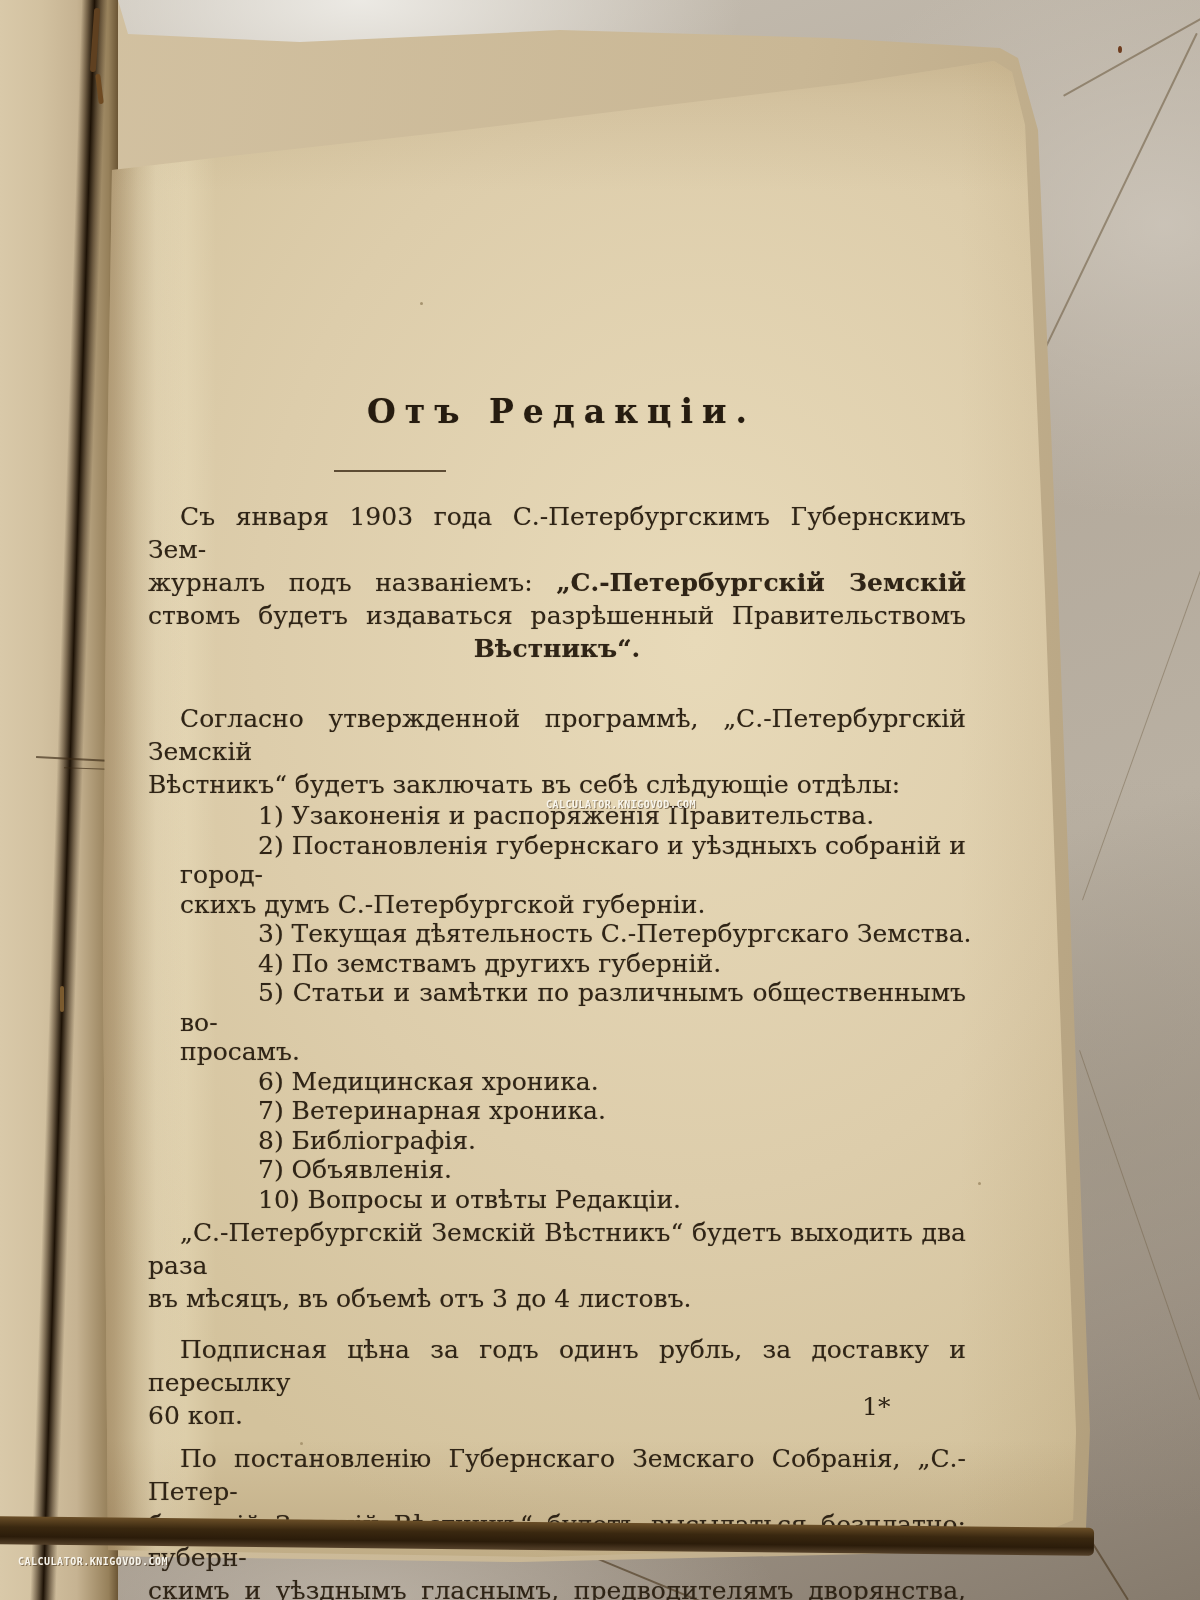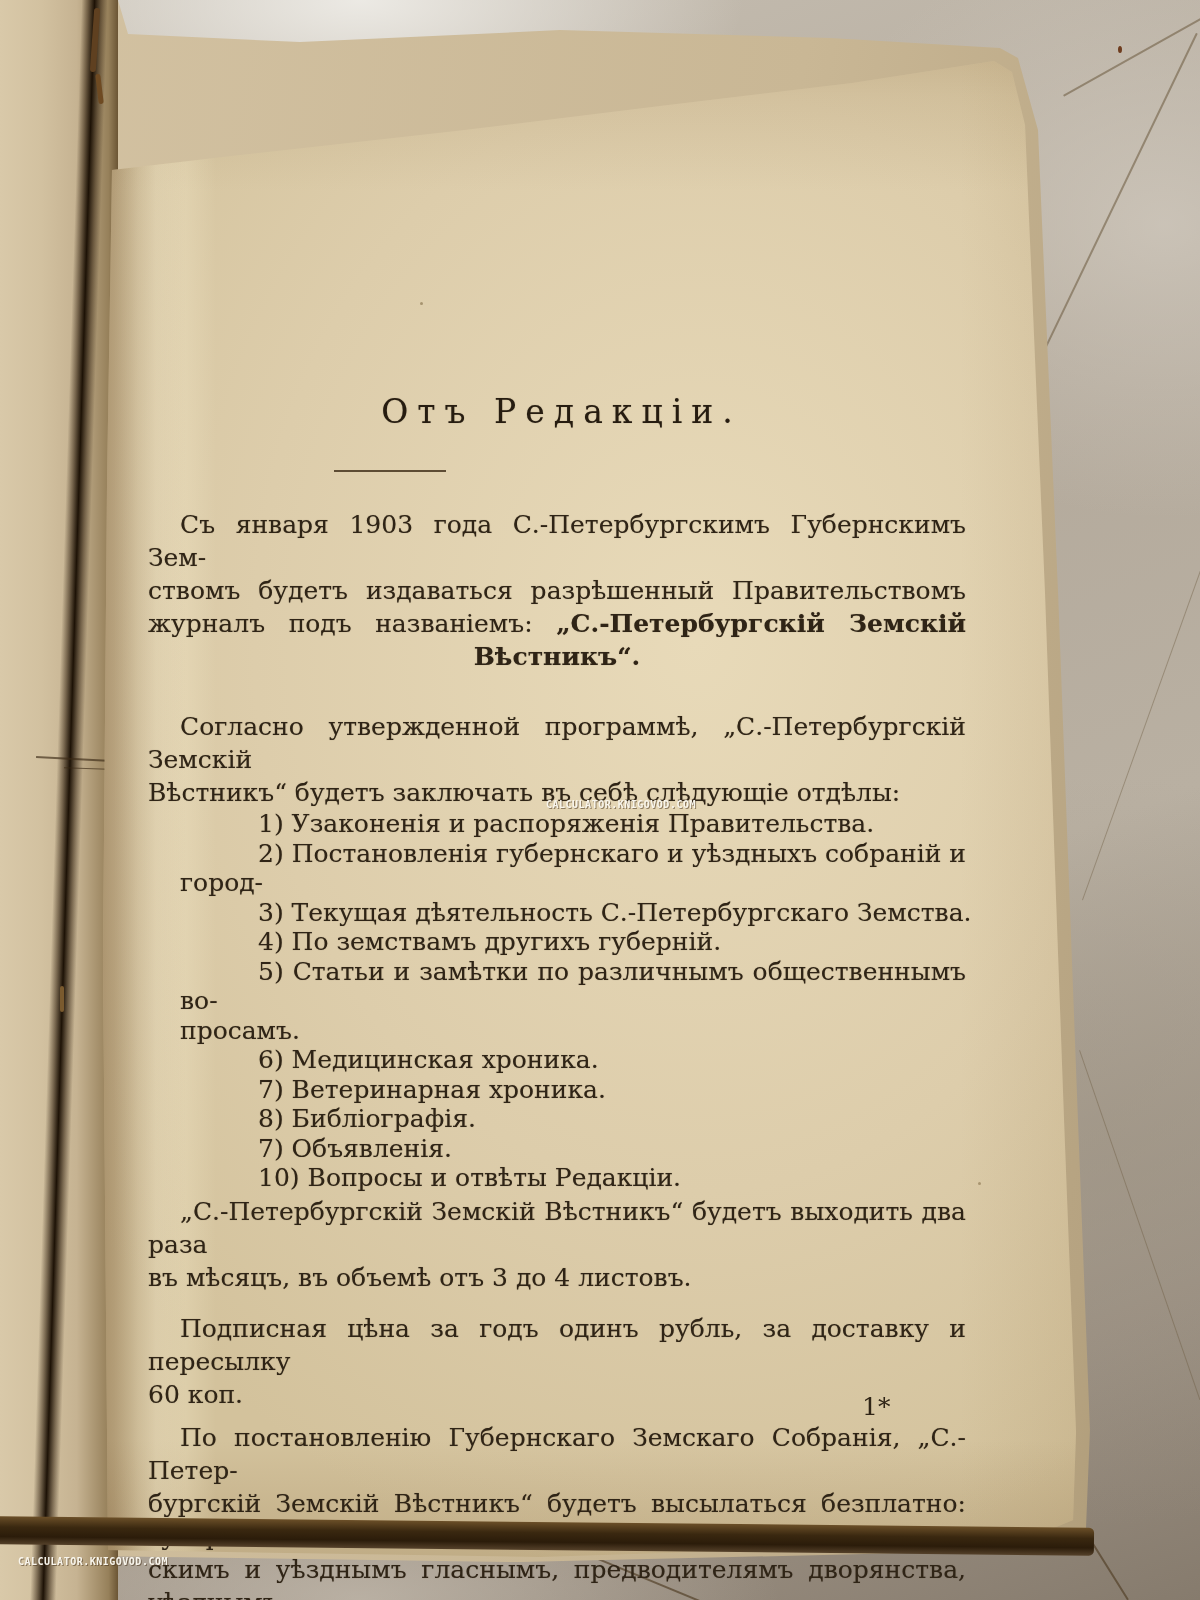--- a/index.html
+++ b/index.html
@@ -48,32 +48,32 @@
   }
   .pencil{position:absolute;background:rgba(58,42,22,.65);}
   .speck{position:absolute;border-radius:50%;}
 
   .textcol{
     position:absolute;left:148px;top:388px;width:818px;
     color:#2f2416;font-size:25px;
     text-shadow:0 0 1px rgba(44,32,14,.35);
   }
   .title{
-    font-size:33px;font-weight:400;letter-spacing:9px;text-align:center;
+    font-size:33px;font-weight:700;letter-spacing:9px;text-align:center;
     padding-left:9px;color:#261c10;line-height:48px;
   }
   .rule{width:112px;height:2px;background:#5d4c34;margin:34px auto 0 186px;}
   .ln{line-height:33px;text-align:justify;text-align-last:justify;white-space:nowrap;}
   .ln.j{white-space:normal;}
   .ln.left{text-align:right;text-align-last:left;}
   .ln.center{text-align-last:center;white-space:normal;}
   .indent{text-indent:32px;}
   .lind{text-indent:78px;}
   .b{font-weight:700;}
-  .p1{margin-top:36px;}
+  .p1{margin-top:28px;}
   .p2{margin-top:37px;}
   .list .ln{line-height:29.5px;margin-left:32px;}
   .p3{margin-top:2px;}
   .p4{margin-top:18px;}
   .p5{margin-top:10px;}
   .sig{position:absolute;left:862px;top:1392px;font-size:25px;color:#2f2416;font-family:"DejaVu Serif",serif;}
   .wm{
     position:absolute;font-family:"DejaVu Sans Mono",monospace;
     font-size:10px;font-weight:700;letter-spacing:.5px;color:#f8f5ec;
     text-shadow:1px 1px 0 rgba(70,50,25,.55);white-space:nowrap;
@@ -107,33 +107,34 @@
   <div class="speck" style="left:420px;top:302px;width:3px;height:3px;background:rgba(130,108,70,.6);"></div>
   <div class="speck" style="left:978px;top:1182px;width:3px;height:3px;background:rgba(130,108,70,.55);"></div>
   <div class="speck" style="left:300px;top:1442px;width:3px;height:3px;background:rgba(130,108,70,.5);"></div>
 
   <div class="textcol">
     <div class="title">Отъ Редакціи.</div>
     <div class="rule"></div>
 
     <div class="p1">
       <div class="ln j indent">Съ января 1903 года С.-Петербургскимъ Губернскимъ Зем-</div>
+      <div class="ln j"><span>журналъ подъ названіемъ: </span><span class="b">„С.-Петербургскій Земскій</span></div>
       <div class="ln j">ствомъ будетъ издаваться разрѣшенный Правительствомъ</div>
-      <div class="ln j"><span>журналъ подъ названіемъ: </span><span class="b">„С.-Петербургскій Земскій</span></div>
       <div class="ln center b">Вѣстникъ“.</div>
     </div>
 
     <div class="p2">
       <div class="ln j indent">Согласно утвержденной программѣ, „С.-Петербургскій Земскій</div>
       <div class="ln left">Вѣстникъ“ будетъ заключать въ себѣ слѣдующіе отдѣлы:</div>
     </div>
 
     <div class="list">
       <div class="ln left lind">1) Узаконенія и распоряженія Правительства.</div>
       <div class="ln j lind">2) Постановленія губернскаго и уѣздныхъ собраній и город-</div>
+      <div class="ln left">скихъ думъ С.-Петербургской губерніи.</div>
       <div class="ln left lind">3) Текущая дѣятельность С.-Петербургскаго Земства.</div>
       <div class="ln left lind">4) По земствамъ другихъ губерній.</div>
       <div class="ln j lind">5) Статьи и замѣтки по различнымъ общественнымъ во-</div>
       <div class="ln left">просамъ.</div>
       <div class="ln left lind">6) Медицинская хроника.</div>
       <div class="ln left lind">7) Ветеринарная хроника.</div>
       <div class="ln left lind">8) Библіографія.</div>
       <div class="ln left lind">7) Объявленія.</div>
       <div class="ln left lind">10) Вопросы и отвѣты Редакціи.</div>
     </div>

